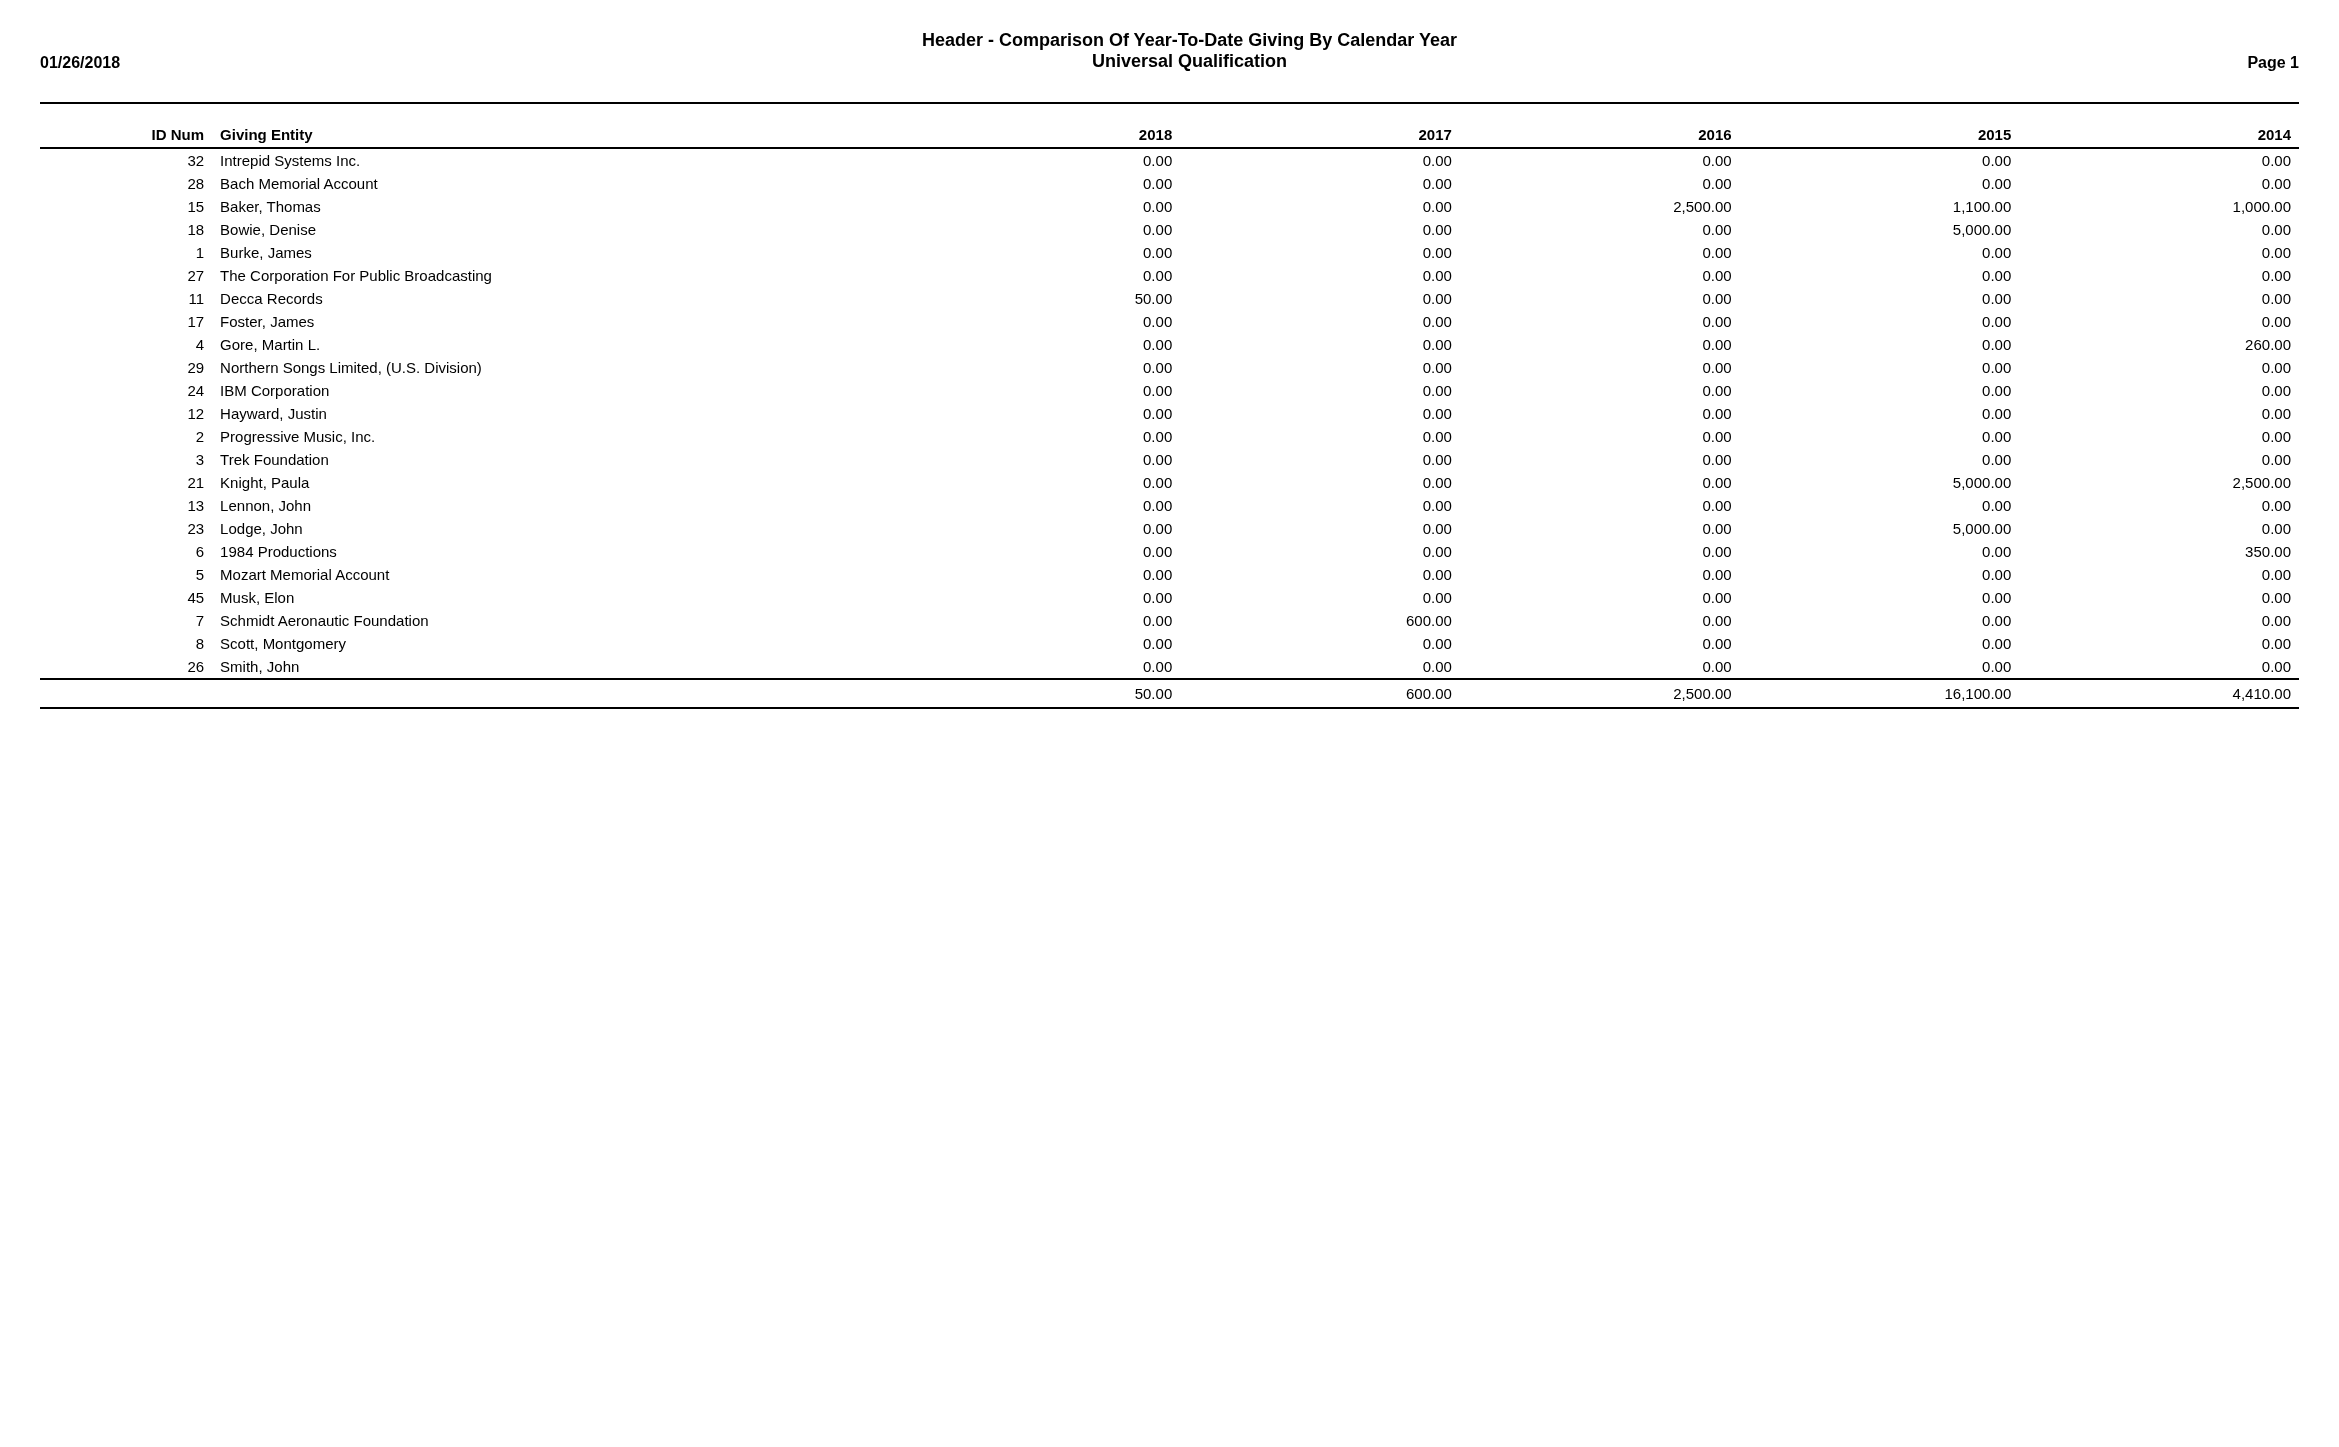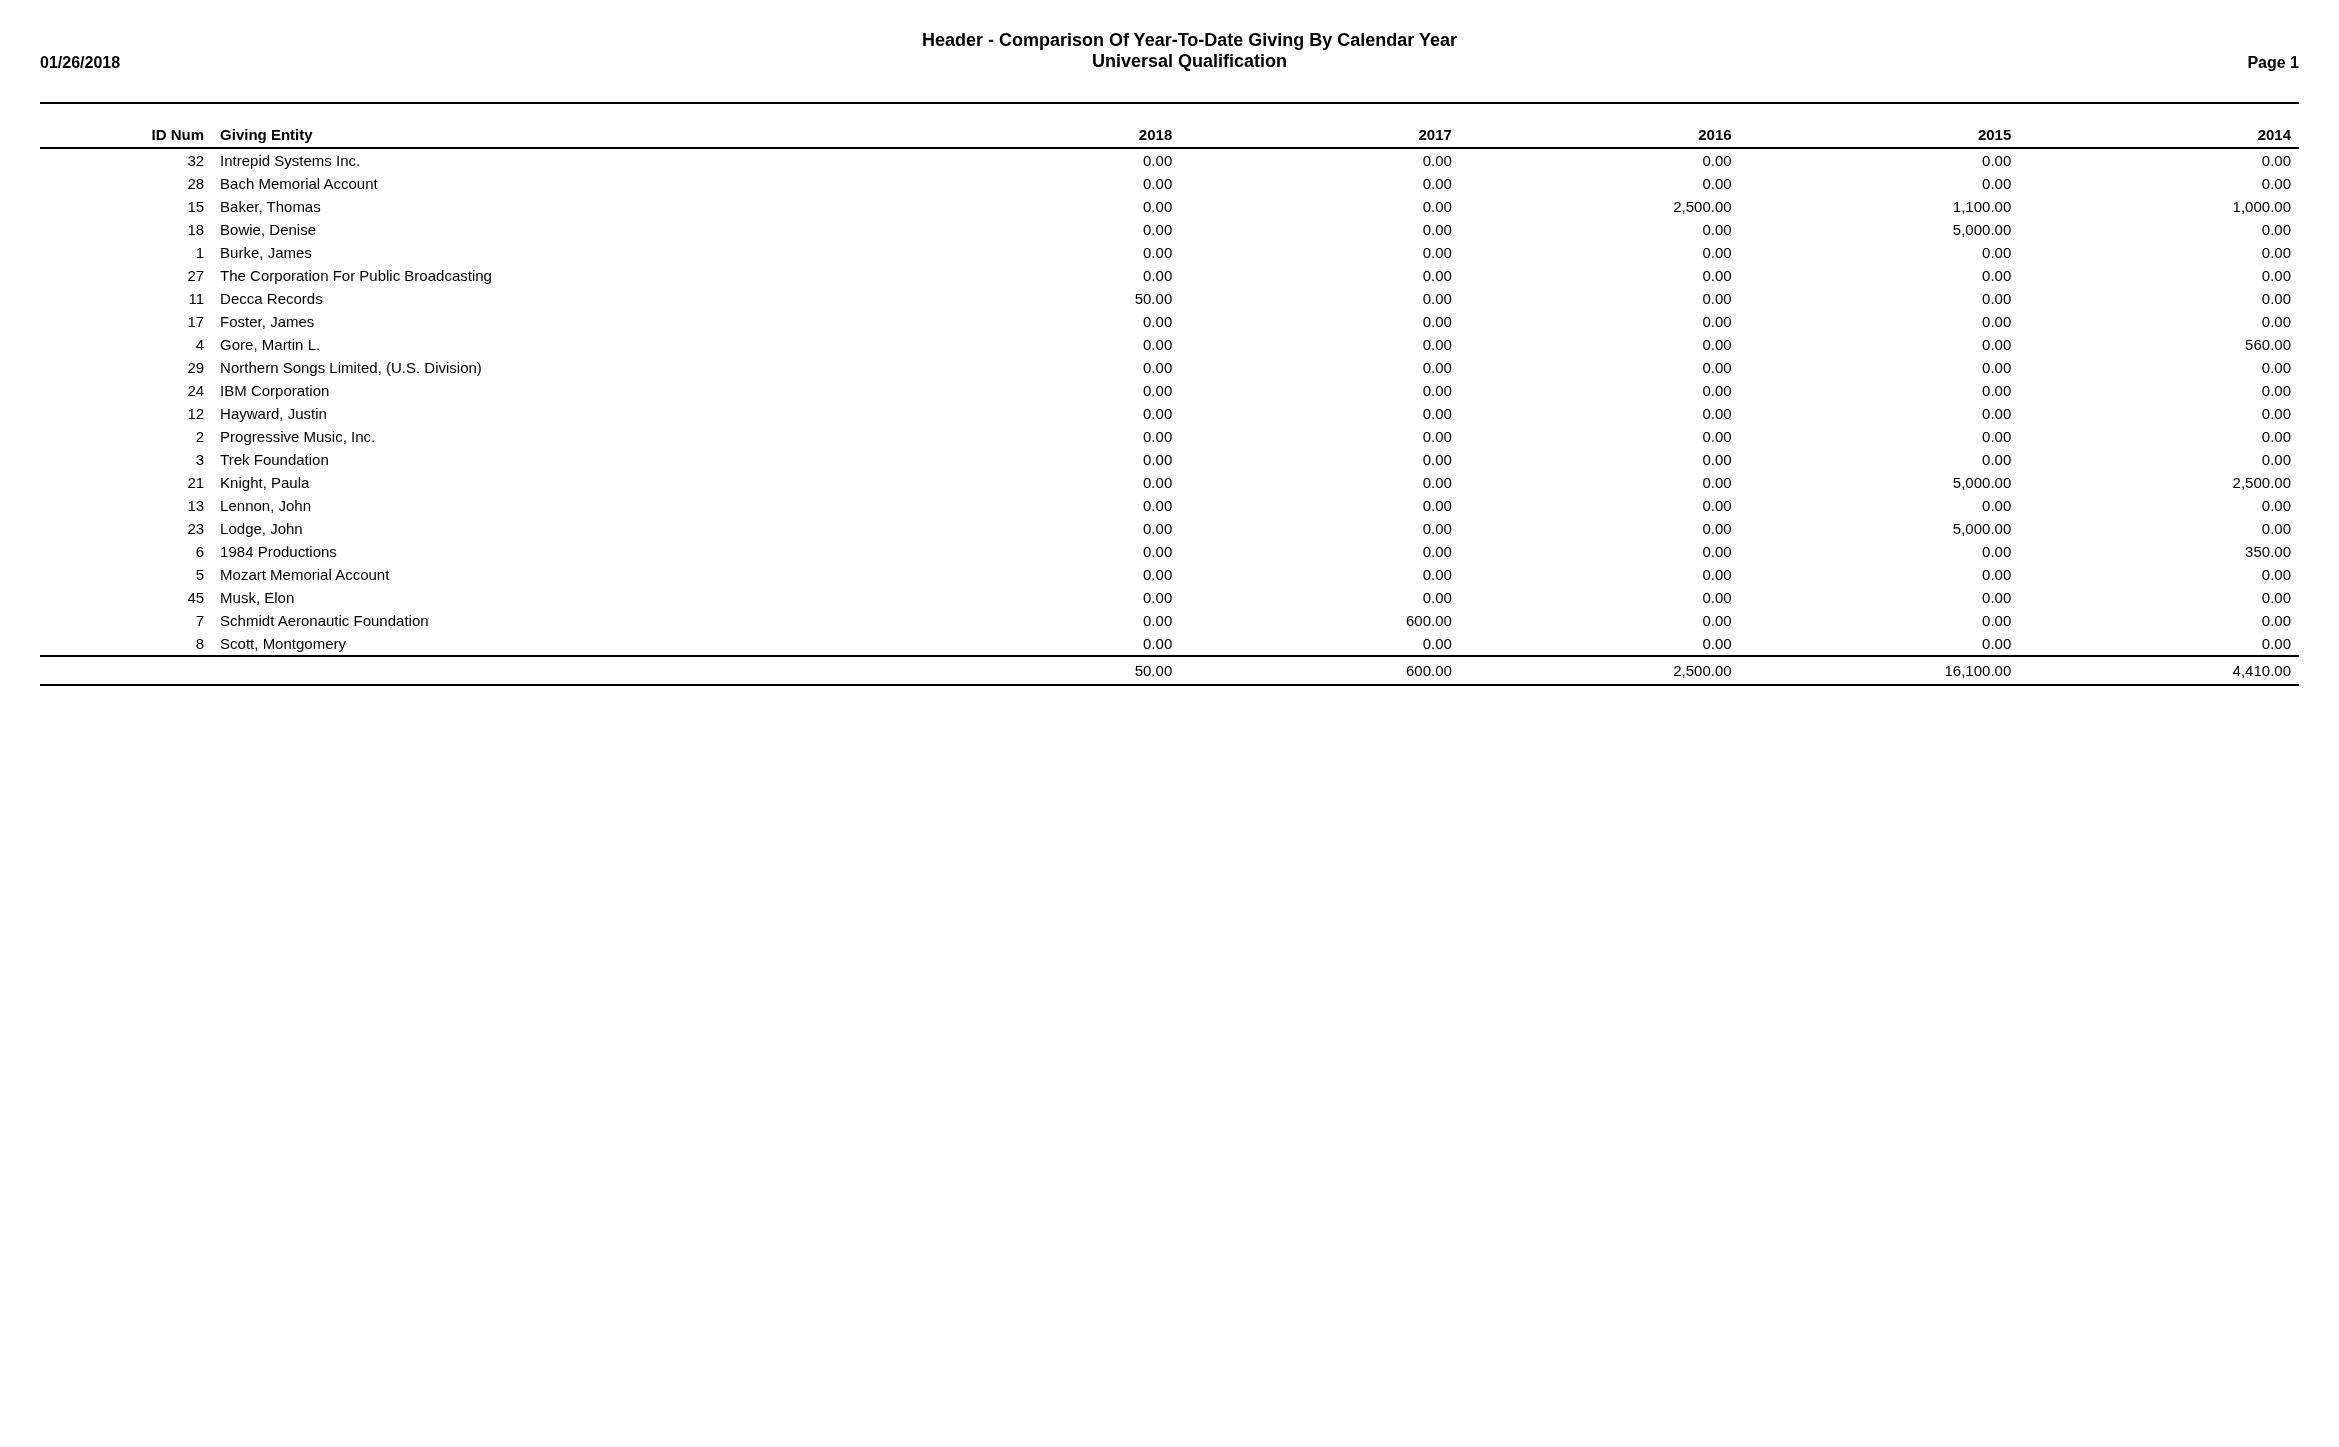--- a/index.html
+++ b/index.html
@@ -208,21 +208,21 @@
         <td class="col-year">0.00</td>
         <td class="col-year">0.00</td>
       </tr>
       <tr>
         <td class="col-id">4</td>
         <td class="col-entity">Gore, Martin L.</td>
         <td class="col-year">0.00</td>
         <td class="col-year">0.00</td>
         <td class="col-year">0.00</td>
         <td class="col-year">0.00</td>
-        <td class="col-year">560.00</td>
+        <td class="col-year">260.00</td>
       </tr>
       <tr>
         <td class="col-id">29</td>
         <td class="col-entity">Northern Songs Limited, (U.S. Division)</td>
         <td class="col-year">0.00</td>
         <td class="col-year">0.00</td>
         <td class="col-year">0.00</td>
         <td class="col-year">0.00</td>
         <td class="col-year">0.00</td>
       </tr>
@@ -321,20 +321,29 @@
         <td class="col-entity">Schmidt Aeronautic Foundation</td>
         <td class="col-year">0.00</td>
         <td class="col-year">600.00</td>
         <td class="col-year">0.00</td>
         <td class="col-year">0.00</td>
         <td class="col-year">0.00</td>
       </tr>
       <tr>
         <td class="col-id">8</td>
         <td class="col-entity">Scott, Montgomery</td>
+        <td class="col-year">0.00</td>
+        <td class="col-year">0.00</td>
+        <td class="col-year">0.00</td>
+        <td class="col-year">0.00</td>
+        <td class="col-year">0.00</td>
+      </tr>
+      <tr>
+        <td class="col-id">26</td>
+        <td class="col-entity">Smith, John</td>
         <td class="col-year">0.00</td>
         <td class="col-year">0.00</td>
         <td class="col-year">0.00</td>
         <td class="col-year">0.00</td>
         <td class="col-year">0.00</td>
       </tr>
       <tr class="totals-row">
         <td class="col-id"></td>
         <td class="col-entity"></td>
         <td class="col-year">50.00</td>

